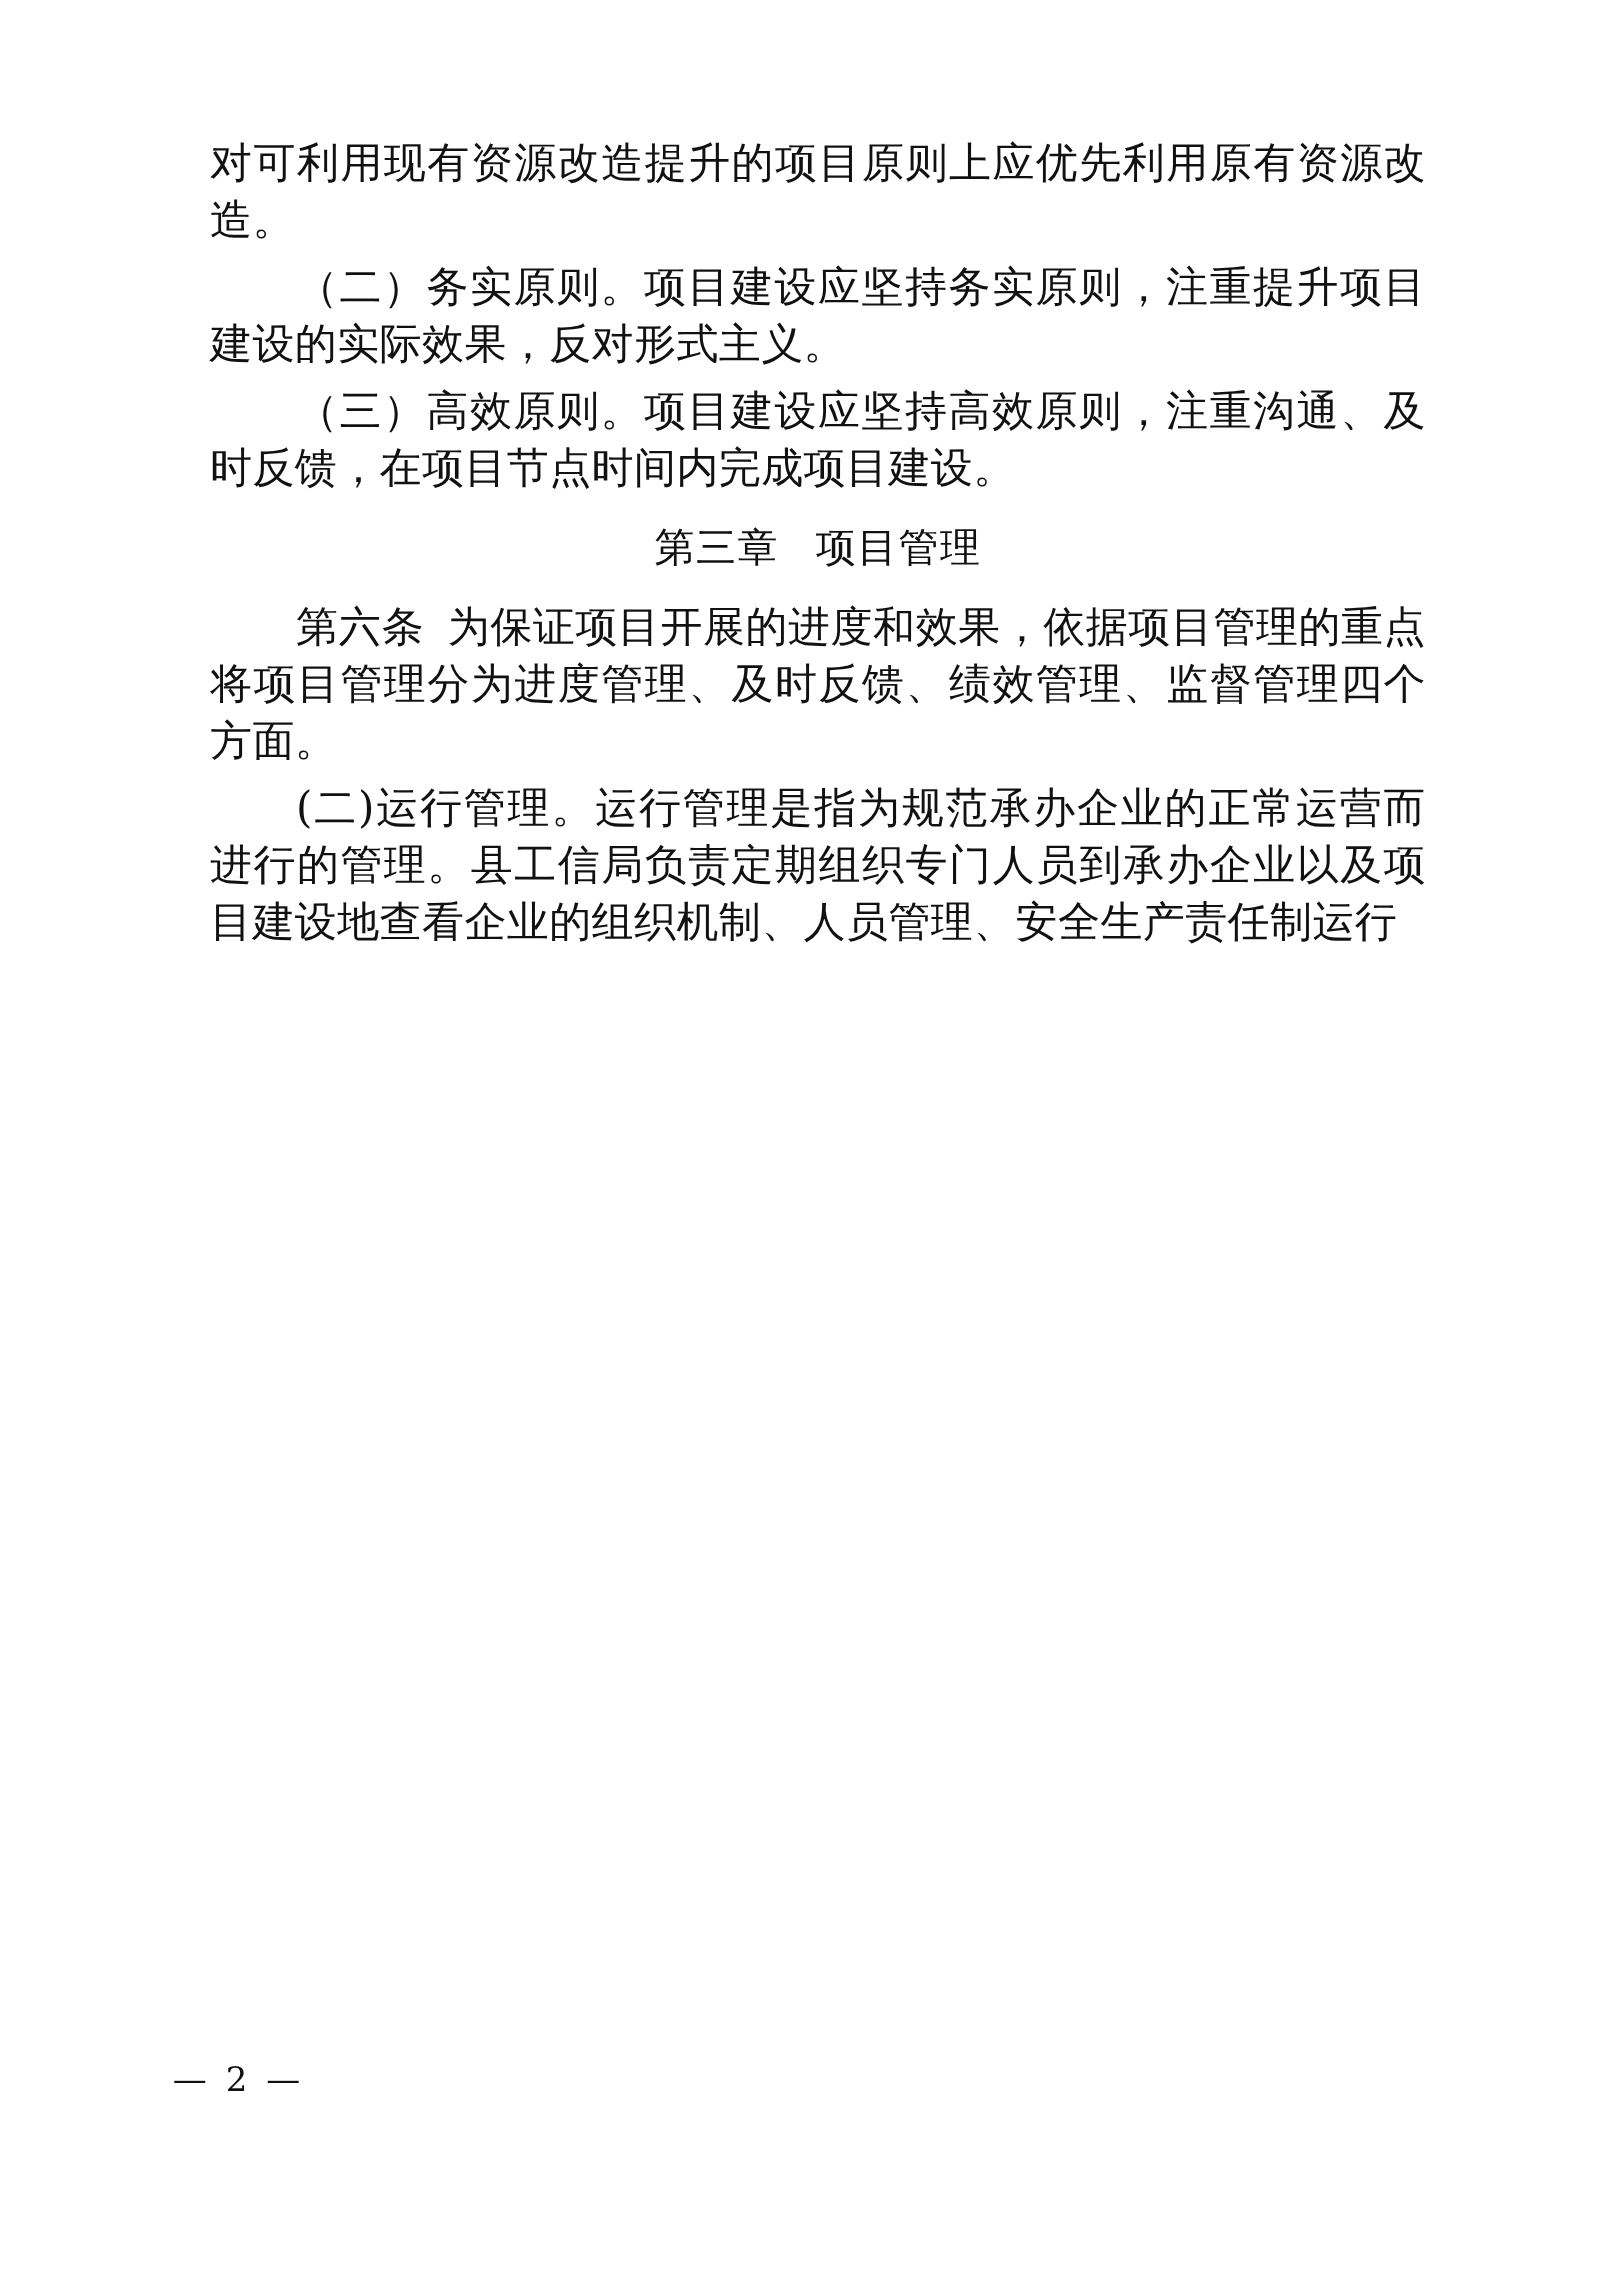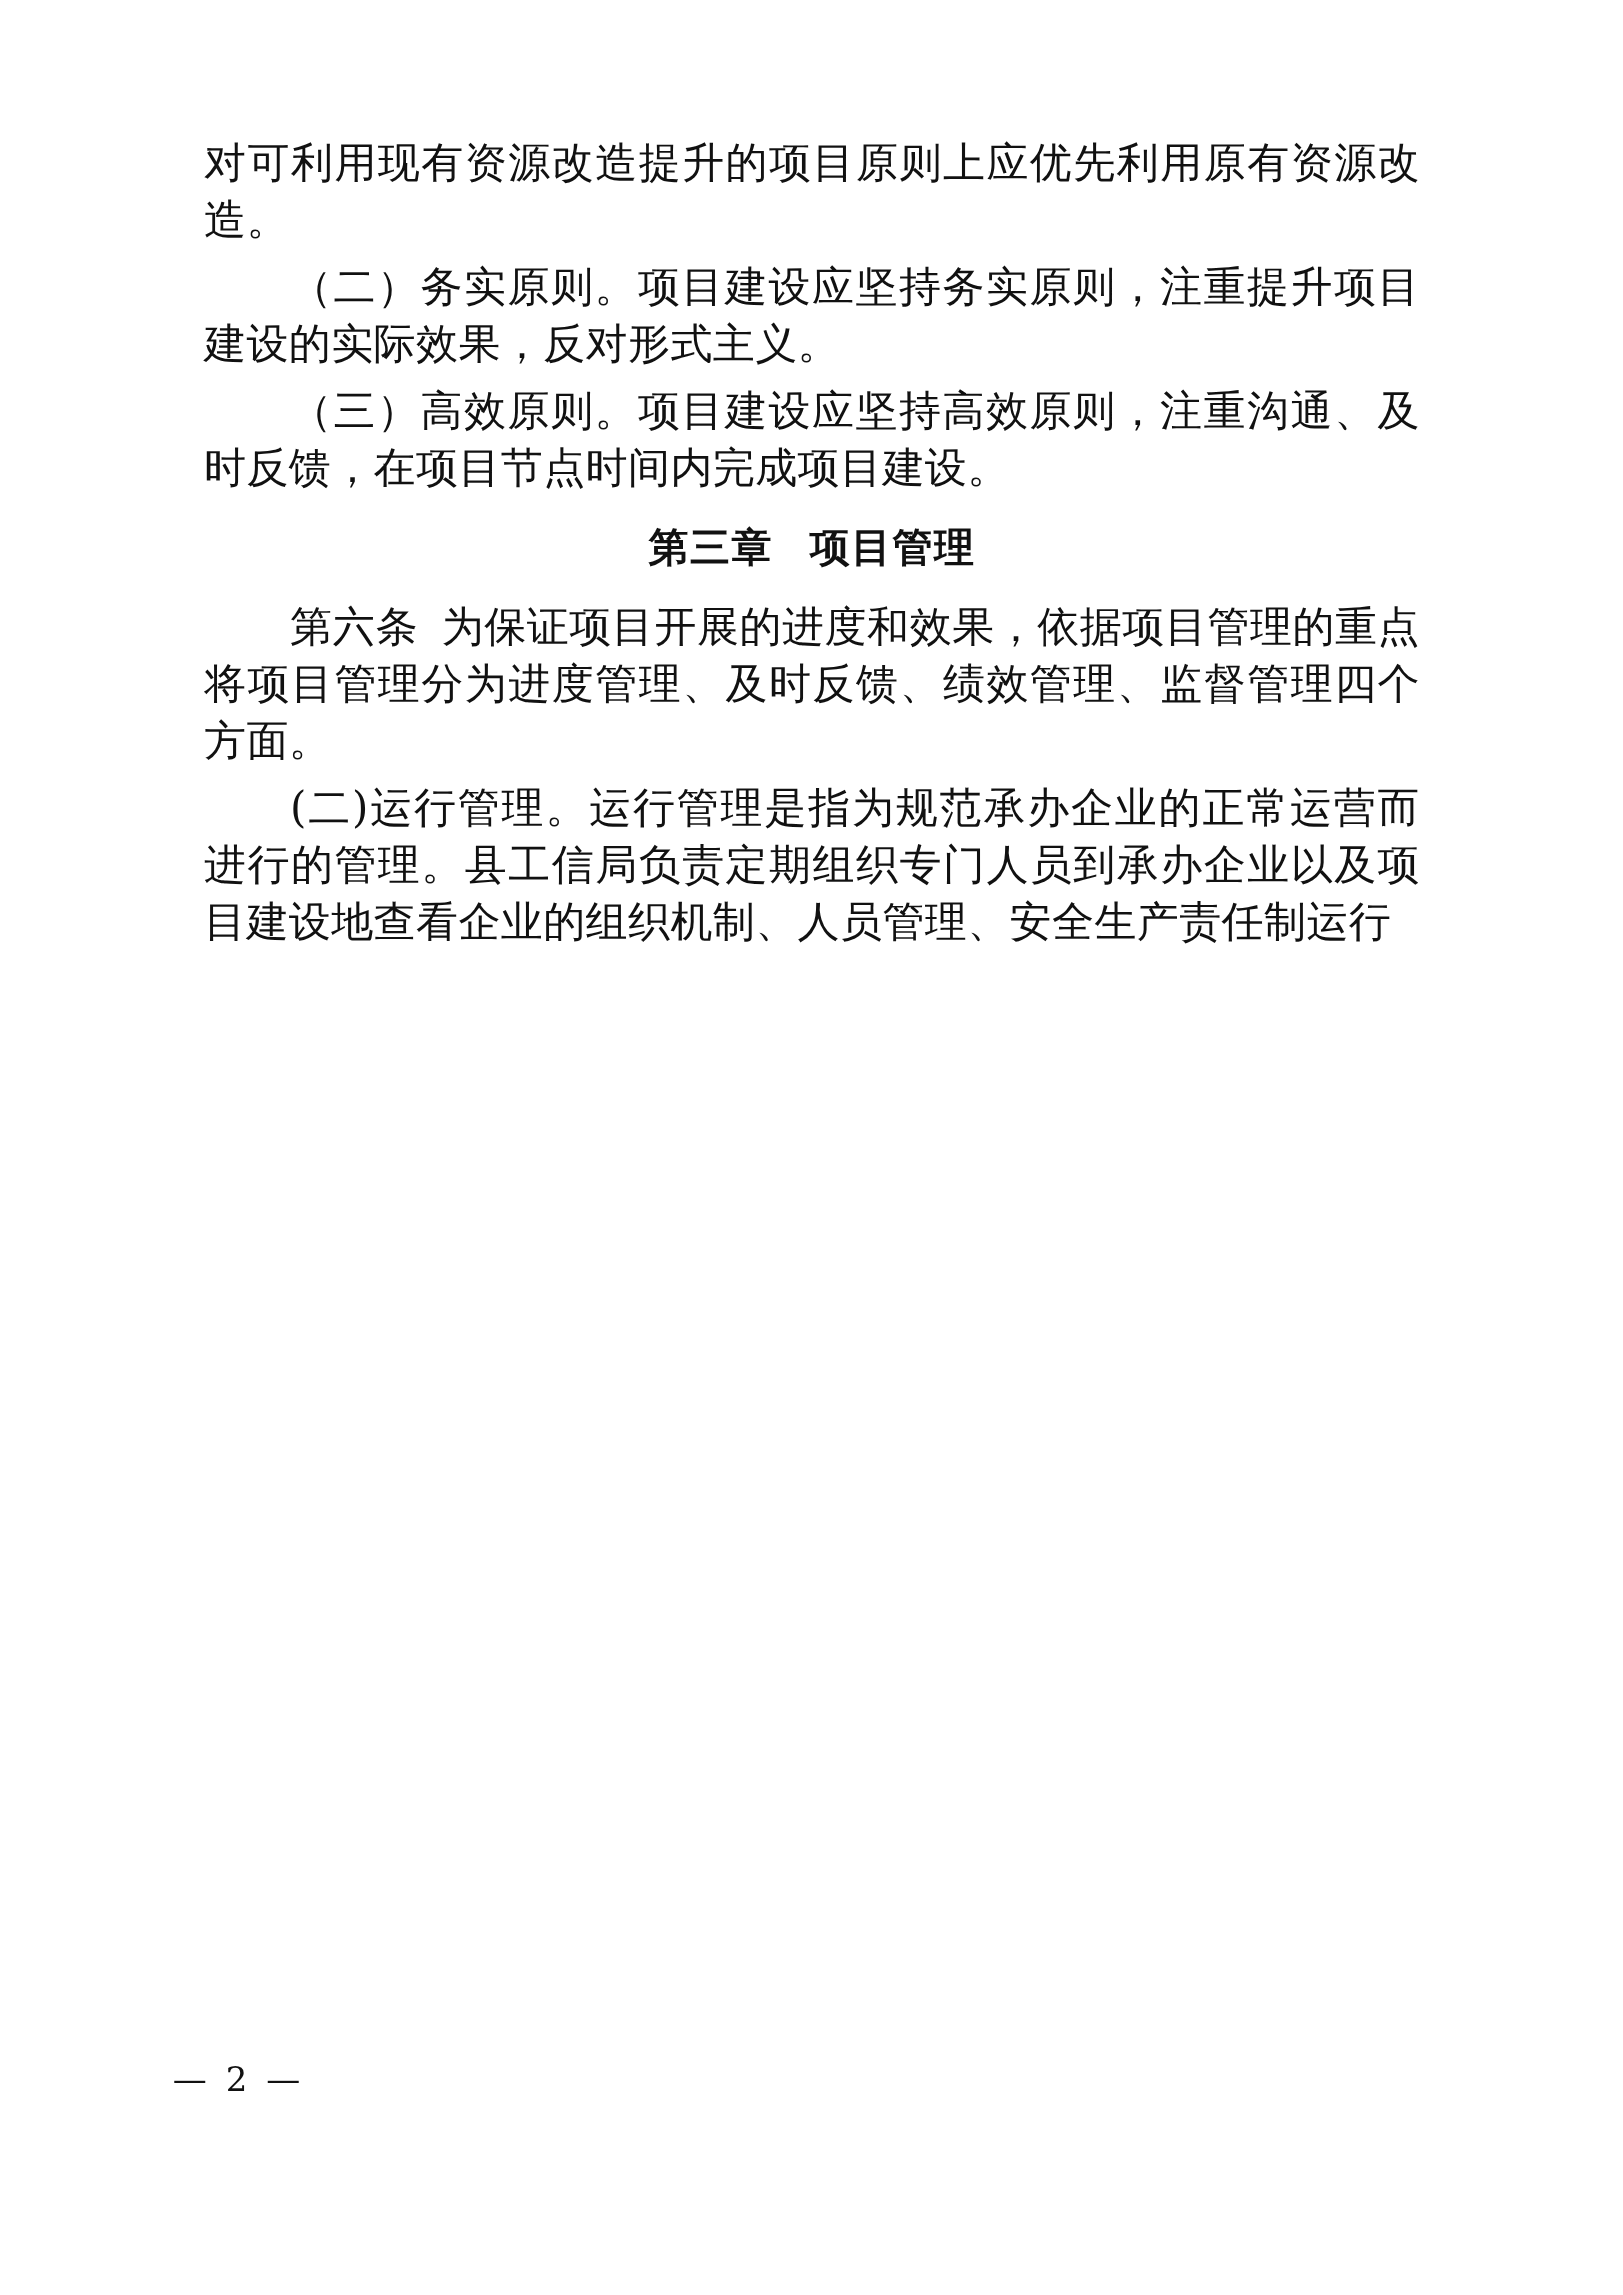--- a/index.html
+++ b/index.html
@@ -11,21 +11,21 @@
   .page {
     position: relative;
     width: 1623px;
     height: 2295px;
     background: #ffffff;
     margin: 0 auto;
     overflow: hidden;
   }
   .body-area {
     position: absolute;
-    left: 204px;
+    left: 210px;
     top: 134px;
     width: 1216px;
   }
   
   .para {
     font-family: "DejaVu Serif", "Liberation Serif", serif;
     font-size: 42px;
     line-height: 57px;
     color: #111111;
     text-align: justify;
@@ -48,21 +48,21 @@
   }
   
   .chapter-heading {
     font-family: "Liberation Sans", "DejaVu Sans", sans-serif;
     font-size: 40px;
     line-height: 71px;
     color: #111111;
     text-align: center;
     letter-spacing: 1.4px;
     margin: 16.4px 0 15px 0;
-    font-weight: 700;
+    font-weight: 400;
   }
   .chapter-heading .sep {
     display: inline-block;
     width: 37px;
   }
   
   .footer {
     position: absolute;
     left: 0;
     top: 2059px;

